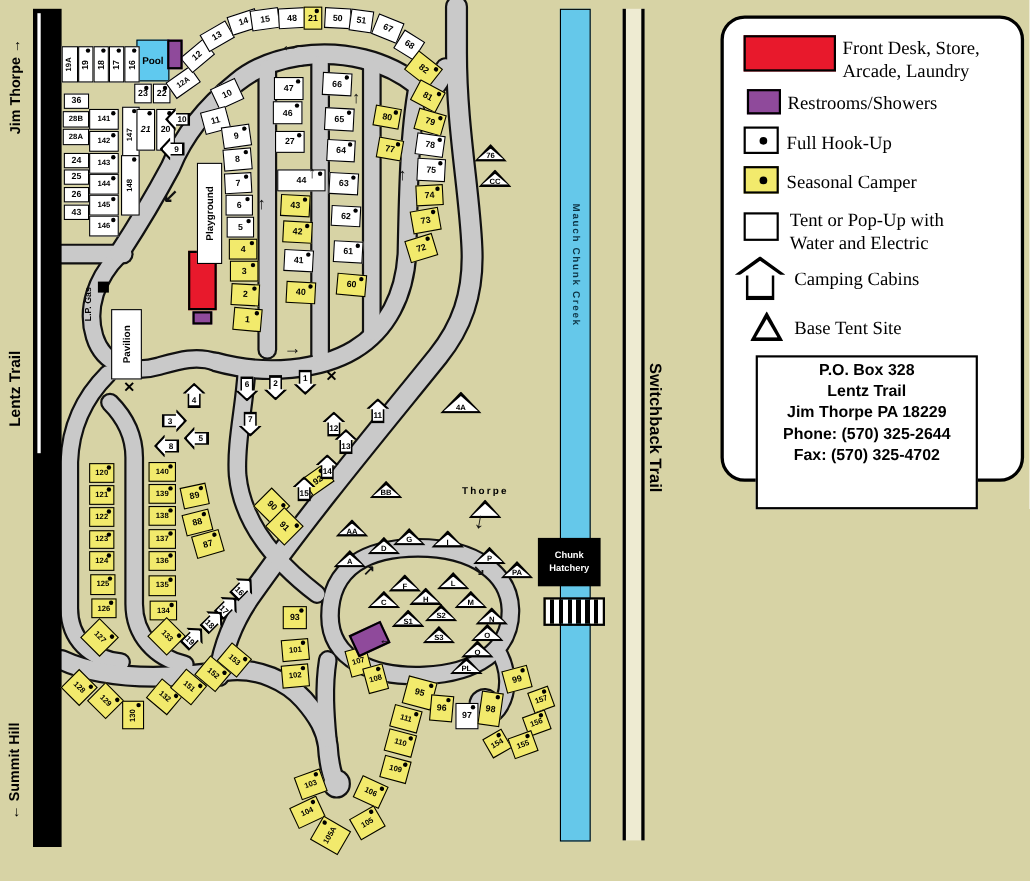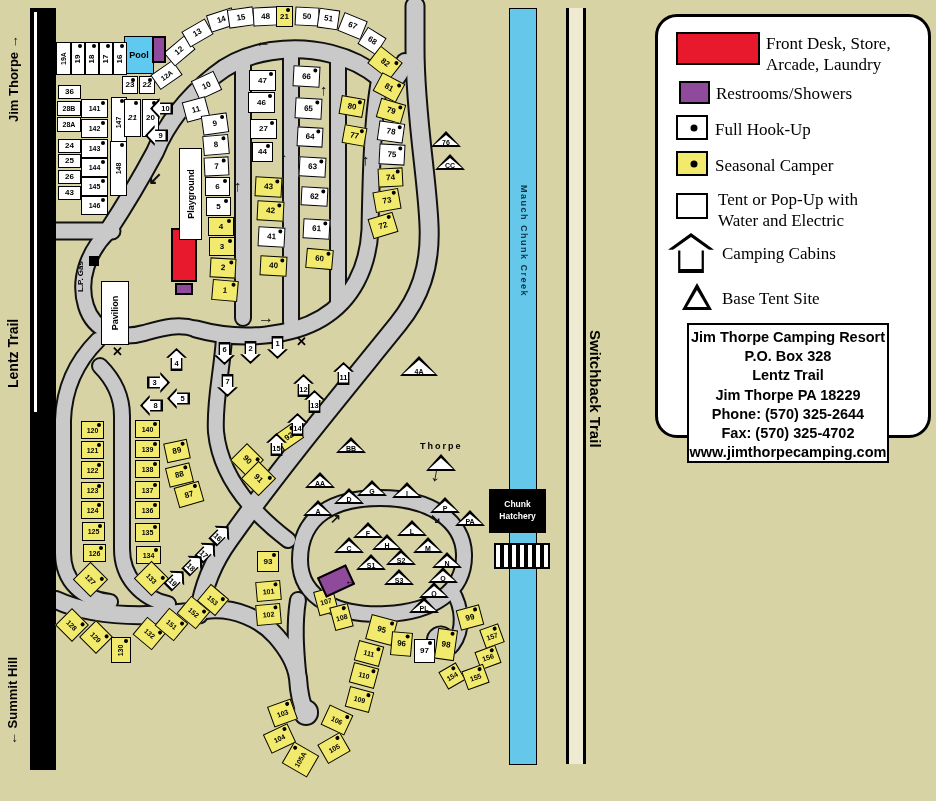--- a/index.html
+++ b/index.html
@@ -191,27 +191,25 @@
       </div>
     <div class="item-text" style="left:64px;top:226px;">Camping Cabins</div>
     <div class="lg-tri">
         <div class="tri"></div>
         <div class="tri-in"></div>
       </div>
     <div class="item-text" style="left:64px;top:271px;">Base Tent Site</div>
   </div>
 
   <div class="contact">
-    <div>Jim Thorpe Camping Resort</div>
     <div>P.O. Box 328</div>
     <div>Lentz Trail</div>
     <div>Jim Thorpe PA 18229</div>
     <div>Phone: (570) 325-2644</div>
     <div>Fax: (570) 325-4702</div>
-    <div>www.jimthorpecamping.com</div>
   </div>
 <div class="site w v" style="left: 56px; top: 42px; width: 15px; height: 33px; transform: rotate(0deg);">
       <span class="lbl" style="font-size: 7px;">19A</span>
     </div>
     <div class="site f v" style="left: 71px; top: 42px; width: 14px; height: 33px; transform: rotate(0deg);">
       <span class="dot"></span>
       <span class="lbl">19</span>
     </div>
     <div class="site f v" style="left: 85px; top: 42px; width: 14px; height: 33px; transform: rotate(0deg);">
       <span class="dot"></span>
@@ -375,21 +373,21 @@
       <span class="lbl">47</span>
     </div>
     <div class="site f" style="left: 248px; top: 92px; width: 27px; height: 21px; transform: rotate(0deg);">
       <span class="dot"></span>
       <span class="lbl">46</span>
     </div>
     <div class="site f" style="left: 250px; top: 119px; width: 27px; height: 20px; transform: rotate(0deg);">
       <span class="dot"></span>
       <span class="lbl">27</span>
     </div>
-    <div class="site f" style="left: 252px; top: 142px; width: 21px; height: 20px; transform: rotate(0deg); text-align: center;">
+    <div class="site f" style="left: 252px; top: 154px; width: 44px; height: 20px; transform: rotate(0deg); text-align: center;">
       <span class="dot"></span>
       <span class="lbl">44</span>
     </div>
     <div class="site s" style="left: 255px; top: 177px; width: 27px; height: 20px; transform: rotate(3deg);">
       <span class="dot"></span>
       <span class="lbl">43</span>
     </div>
     <div class="site s" style="left: 257px; top: 201px; width: 27px; height: 20px; transform: rotate(3deg);">
       <span class="dot"></span>
       <span class="lbl">42</span>

